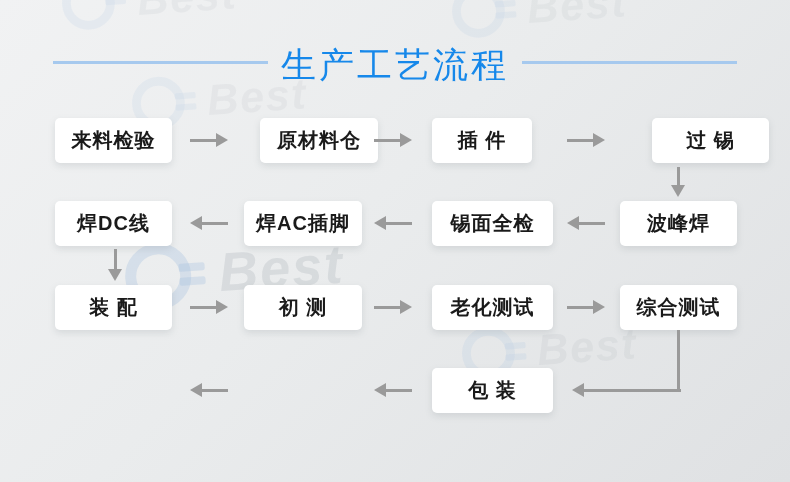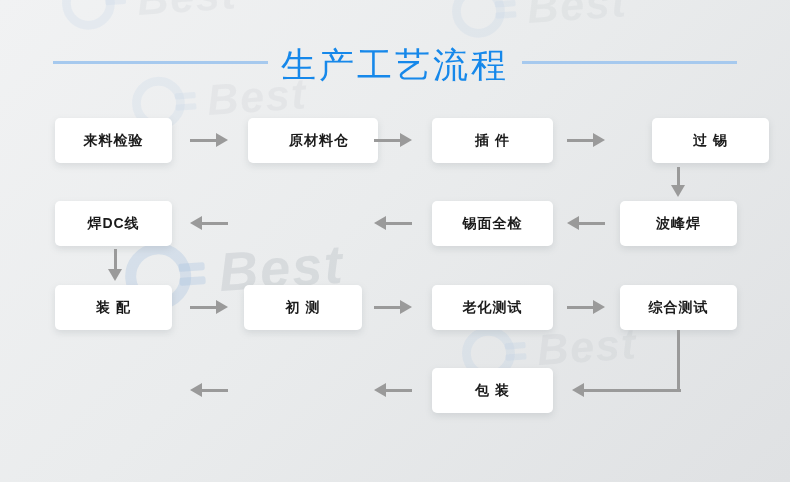--- a/index.html
+++ b/index.html
@@ -33,21 +33,21 @@
   h1.page-title{
     position:absolute;left:0;right:0;top:42px;margin:0;text-align:center;
     font-size:35px;font-weight:normal;letter-spacing:3px;color:var(--accent);
   }
 
   
   .step{
     position:absolute;height:45px;background:var(--box-bg);border-radius:5px;
     box-shadow:0 3px 7px rgba(110,120,130,.18);
     display:flex;align-items:center;justify-content:center;
-    font-size:14px;font-weight:bold;color:var(--box-text);letter-spacing:1px;white-space:pre;
+    font-size:20px;font-weight:bold;color:var(--box-text);letter-spacing:1px;white-space:pre;
   }
 
   
   .ah{position:absolute;width:38px;height:14px;}
   .ah .shaft{position:absolute;top:5.5px;height:3px;background:var(--arrow);}
   .ah.right .shaft{left:0;right:10px;}
   .ah.right::after{content:"";position:absolute;right:0;top:0;width:0;height:0;
     border-left:12px solid var(--arrow);border-top:7px solid transparent;border-bottom:7px solid transparent;}
   .ah.left .shaft{left:10px;right:0;}
   .ah.left::after{content:"";position:absolute;left:0;top:0;width:0;height:0;
@@ -103,38 +103,39 @@
         <i></i>
       </span>
     <span class="wm-text">Best</span>
   </div>
 
   <span class="title-line left"></span>
   <h1 class="page-title">生产工艺流程</h1>
   <span class="title-line right"></span>
 
   <div class="step" style="left:55px;top:118px;width:117px;">来料检验</div>
-  <div class="step" style="left:248px;top:118px;width:118px;padding-left:12px;">原材料仓</div>
-  <div class="step" style="left:432px;top:118px;width:121px;">插 件</div>
+  <div class="step" style="left:260px;top:118px;width:118px;">原材料仓</div>
+  <div class="step" style="left:432px;top:118px;width:100px;">插 件</div>
   <div class="step" style="left:652px;top:118px;width:117px;">过 锡</div>
   <div class="ah right" style="left:190px;top:133px;">
       <span class="shaft"></span>
     </div>
   <div class="ah right" style="left:374px;top:133px;">
       <span class="shaft"></span>
     </div>
   <div class="ah right" style="left:567px;top:133px;">
       <span class="shaft"></span>
     </div>
 
   <div class="av" style="left:671px;top:167px;height:30px;">
       <span class="shaft"></span>
     </div>
 
   <div class="step" style="left:55px;top:201px;width:117px;">焊DC线</div>
+  <div class="step" style="left:244px;top:201px;width:118px;">焊AC插脚</div>
   <div class="step" style="left:620px;top:201px;width:117px;">波峰焊</div>
   <div class="step" style="left:432px;top:201px;width:121px;">锡面全检</div>
   <div class="ah left" style="left:190px;top:216px;">
       <span class="shaft"></span>
     </div>
   <div class="ah left" style="left:374px;top:216px;">
       <span class="shaft"></span>
     </div>
   <div class="ah left" style="left:567px;top:216px;">
       <span class="shaft"></span>

